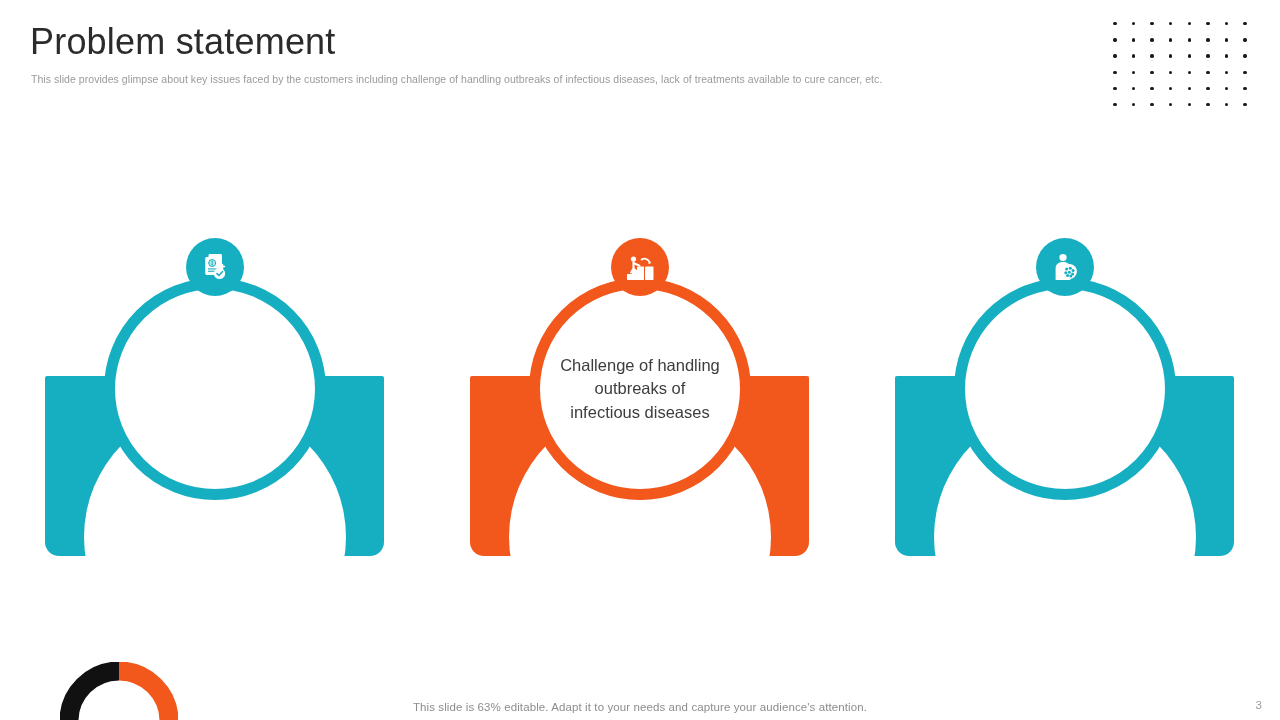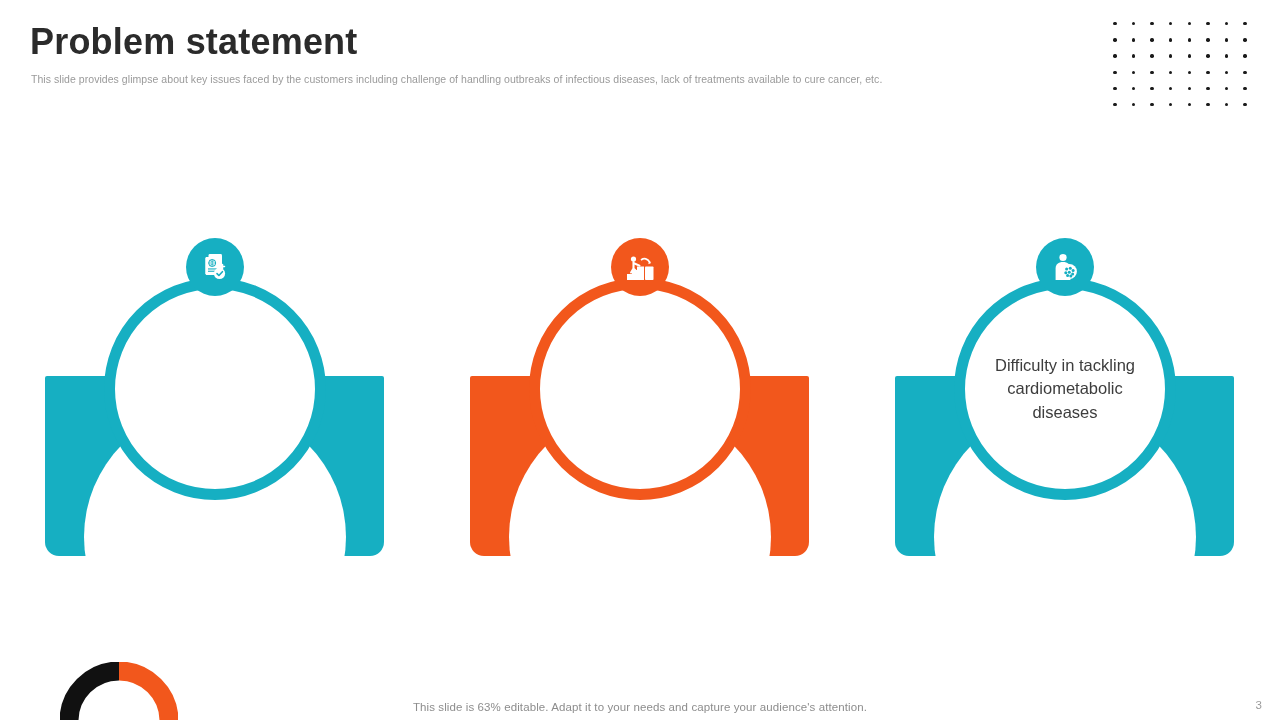--- a/index.html
+++ b/index.html
@@ -14,21 +14,21 @@
     font-family: "Liberation Sans", sans-serif;
     position: relative;
   }
 
   
   .slide-title {
     position: absolute;
     left: 30px;
     top: 22px;
     font-size: 36px;
-    font-weight: 700;
+    font-weight: 400;
     letter-spacing: 0.2px;
     color: #2b2b2b;
     line-height: 1.1;
     white-space: nowrap;
   }
   .slide-subtitle {
     position: absolute;
     left: 31px;
     top: 73px;
     font-size: 10.5px;
@@ -250,20 +250,23 @@
         <path d="M19 23.6 l1.9 1.9 l3.5 -3.8" fill="none" stroke="#16AFC2" stroke-width="1.6" stroke-linecap="round" stroke-linejoin="round"></path>
       </svg>
     </div>
   </div>
 
   <div class="card card-2">
     <div class="card-base" id="base-1" style="background: rgb(242, 87, 28);">
       <div class="card-notch"></div>
     </div>
     <div class="card-ring" id="ring-1" style="border-color: rgb(242, 87, 28);"></div>
+    <div class="card-text">Challenge of handling
+outbreaks of
+infectious diseases</div>
     <div class="card-icon" id="icon-1" style="background: rgb(242, 87, 28);">
       <svg width="34" height="34" viewBox="0 0 34 34" aria-hidden="true">
         <g fill="#ffffff">
           <rect x="4" y="24" width="10" height="6"></rect>
           <rect x="9" y="20" width="9" height="10"></rect>
           <rect x="14" y="16.5" width="7" height="13.5"></rect>
           <circle cx="10.5" cy="9" r="2.6"></circle>
           <path d="M10.5 12 l0 6.5 M10.5 18.5 l-2.4 4 M10.5 18.5 l2.6 2.4" stroke="#ffffff" stroke-width="2.1" fill="none" stroke-linecap="round"></path>
           <path d="M11.5 13.5 l5 2.1" stroke="#ffffff" stroke-width="2" fill="none" stroke-linecap="round"></path>
           <rect x="22" y="16.5" width="8.5" height="13.5" rx="0.8"></rect>
@@ -272,23 +275,20 @@
         </g>
       </svg>
     </div>
   </div>
 
   <div class="card card-3">
     <div class="card-base" id="base-2" style="background: rgb(22, 175, 194);">
       <div class="card-notch"></div>
     </div>
     <div class="card-ring" id="ring-2" style="border-color: rgb(22, 175, 194);"></div>
-    <div class="card-text">Difficulty in tackling
-cardiometabolic
-diseases</div>
     <div class="card-icon" id="icon-2" style="background: rgb(22, 175, 194);">
       <svg width="34" height="34" viewBox="0 0 34 34" aria-hidden="true">
         <g fill="#ffffff">
           <circle cx="15" cy="7.5" r="3.6"></circle>
           <path d="M15 12 c-4.6 0 -7.4 2.3 -7.4 6.4 l0 11.6 l14.8 0 l0 -11.6 c0 -4.1 -2.8 -6.4 -7.4 -6.4 z"></path>
         </g>
         <circle cx="21.5" cy="21.5" r="7.4" fill="#ffffff"></circle>
         <g fill="#16AFC2">
           <circle cx="18.6" cy="19" r="1.5"></circle>
           <circle cx="22.3" cy="18.2" r="1.5"></circle>

